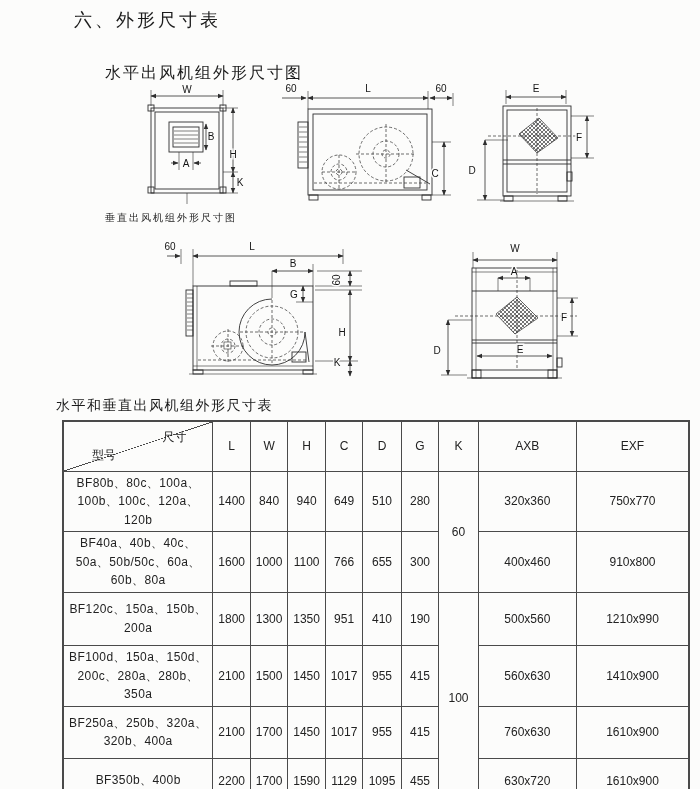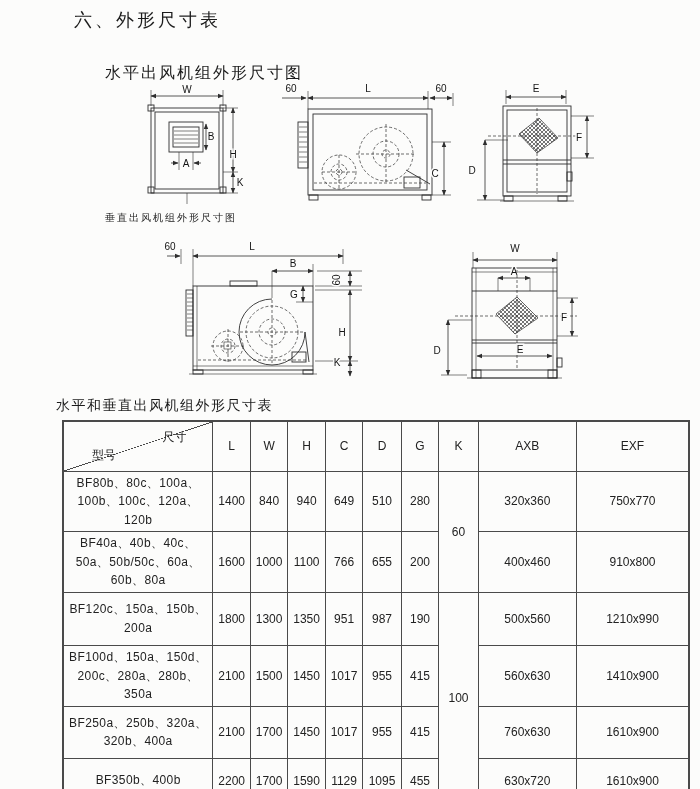--- a/index.html
+++ b/index.html
@@ -281,31 +281,31 @@
       <td>320x360</td>
       <td>750x770</td>
     </tr>
     <tr>
       <td class="model">BF40a、40b、40c、50a、50b/50c、60a、60b、80a</td>
       <td>1600</td>
       <td>1000</td>
       <td>1100</td>
       <td>766</td>
       <td>655</td>
-      <td>200</td>
+      <td>300</td>
       <td>400x460</td>
       <td>910x800</td>
     </tr>
     <tr>
       <td class="model">BF120c、150a、150b、200a</td>
       <td>1800</td>
       <td>1300</td>
       <td>1350</td>
       <td>951</td>
-      <td>987</td>
+      <td>410</td>
       <td>190</td>
       <td rowspan="4">100</td>
       <td>500x560</td>
       <td>1210x990</td>
     </tr>
     <tr>
       <td class="model">BF100d、150a、150d、200c、280a、280b、350a</td>
       <td>2100</td>
       <td>1500</td>
       <td>1450</td>

